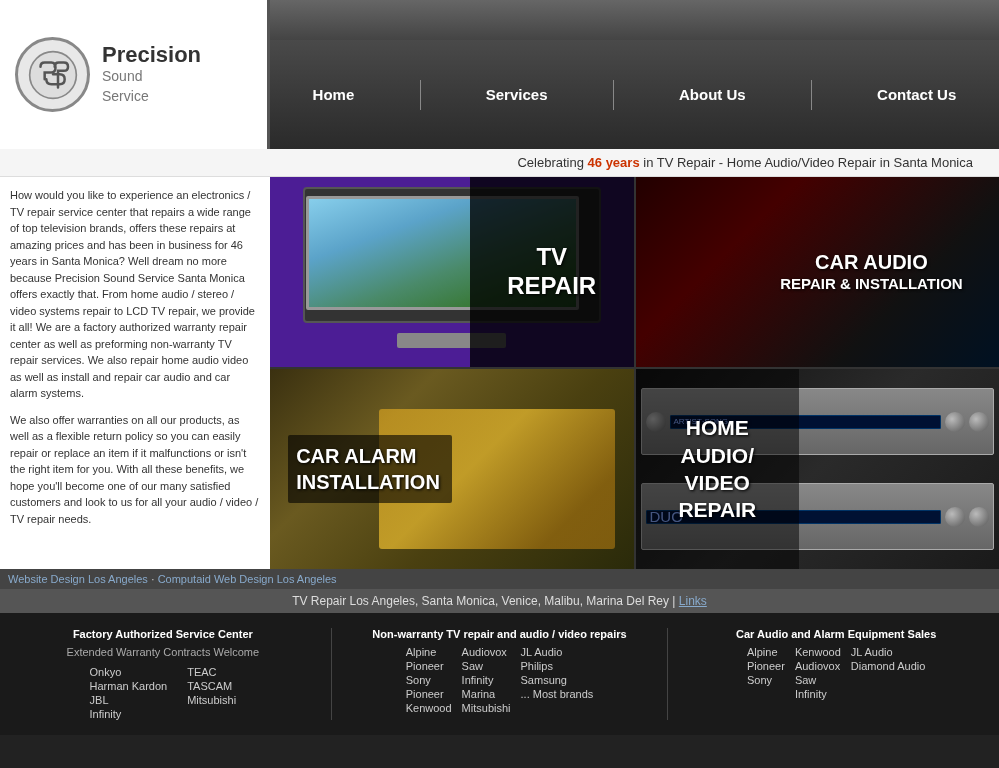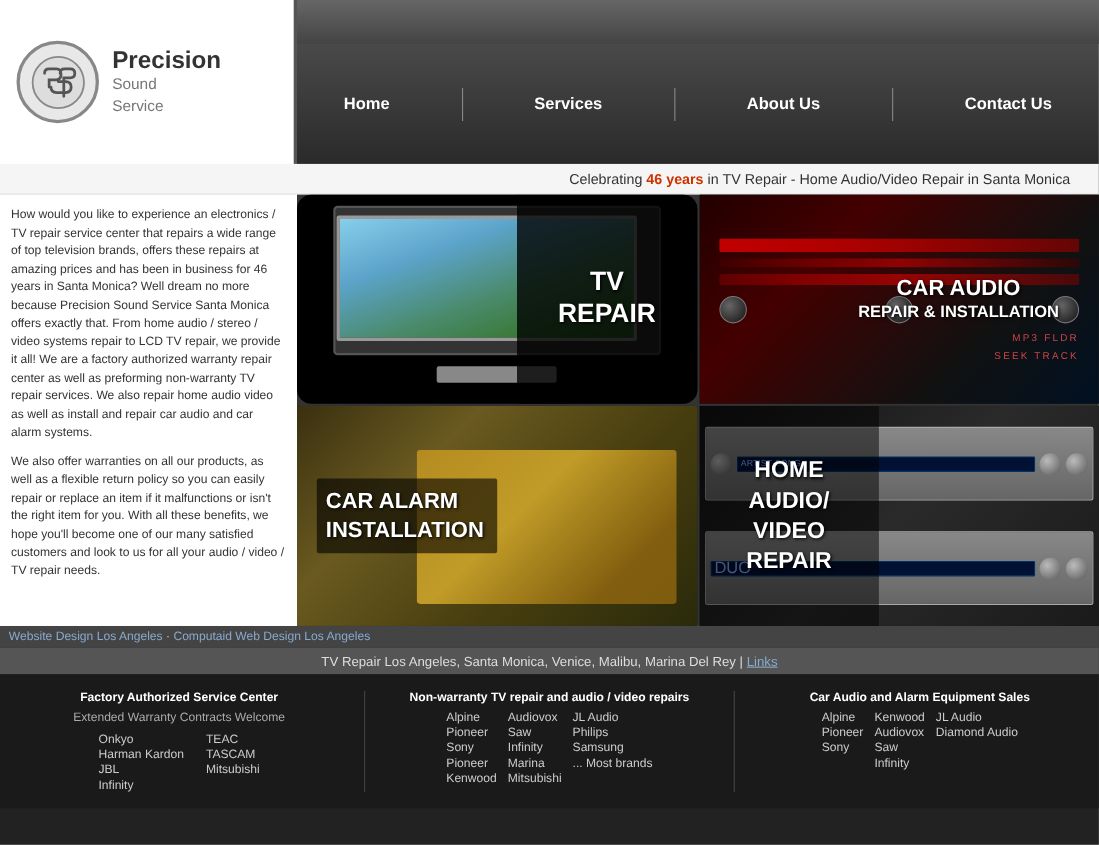--- a/index.html
+++ b/index.html
@@ -29,21 +29,21 @@
 
     
     #sidebar { width: 270px; min-width: 270px; padding: 10px; background: #fff; }
     #sidebar-title { background: linear-gradient(180deg, #888 0%, #555 100%); color: #fff; font-size: 13px; font-weight: bold; padding: 6px 10px; margin-bottom: 10px; }
     #sidebar-content { font-size: 11px; color: #333; line-height: 1.5; }
     #sidebar-content p { margin-bottom: 10px; }
 
     
     #services-grid { flex: 1; display: grid; grid-template-columns: 1fr 1fr; grid-template-rows: auto auto; gap: 2px; background: #333; }
     .service-tile { position: relative; overflow: hidden; min-height: 190px; cursor: pointer; }
-    .tile-tv { background: #000000; border-radius: 13px; }
+    .tile-tv { background: #4c1d95; }
     .tile-car-audio { background: #1a1a1a; }
     .tile-car-alarm { background: #222; padding-left: 40px; }
     .tile-home-audio { background: #1a1a1a; }
 
     
     .tile-tv { display: flex; align-items: stretch; }
 
     
     .tile-car-audio { display: flex; align-items: center; justify-content: center; position: relative; background: #111; }
 
@@ -137,32 +137,20 @@
         <div class="tv-stand"></div>
       </div>
       <div style="position:absolute; right:0; top:0; bottom:0; width:45%; background:rgba(0,0,0,0.78); display:flex; align-items:center; justify-content:center;">
         <div style="color:#fff; font-size:24px; font-weight:bold; text-align:center; line-height:1.2; text-shadow:1px 1px 3px #000;">TV<br>REPAIR</div>
       </div>
     </div>
 
     <div class="service-tile tile-car-audio" style="position:relative;">
       <div style="position:absolute;top:0;left:0;right:0;bottom:0;background:linear-gradient(135deg, #220000 0%, #440000 30%, #111 70%, #001122 100%);"></div>
 
-      <div style="position:absolute;top:15%;left:5%;right:5%;bottom:15%;display:flex;flex-direction:column;gap:6px;justify-content:center;">
-        <div style="height:12px;background:linear-gradient(90deg,#ff0000,#cc0000,#880000);border-radius:1px;opacity:0.7;"></div>
-        <div style="height:8px;background:linear-gradient(90deg,#440000,#cc0000,#440000);border-radius:1px;opacity:0.6;"></div>
-        <div style="height:10px;background:linear-gradient(90deg,#880000,#ff0000,#880000);border-radius:1px;opacity:0.5;"></div>
-        <div style="display:flex;justify-content:space-between;margin-top:4px;">
-          <div style="width:25px;height:25px;border-radius:50%;background:radial-gradient(circle at 35% 35%,#666,#111);border:1px solid #777;"></div>
-          <div style="width:25px;height:25px;border-radius:50%;background:radial-gradient(circle at 35% 35%,#666,#111);border:1px solid #777;"></div>
-          <div style="width:25px;height:25px;border-radius:50%;background:radial-gradient(circle at 35% 35%,#666,#111);border:1px solid #777;"></div>
-        </div>
-        <div style="font-size:9px;color:#cc4444;text-align:right;margin-top:2px;letter-spacing:2px;">MP3 FLDR</div>
-        <div style="font-size:9px;color:#cc4444;text-align:right;letter-spacing:2px;">SEEK TRACK</div>
-      </div>
       <div style="position:absolute;top:0;left:0;right:0;bottom:0;display:flex;align-items:center;justify-content:flex-end;padding-right:10%;">
         <div style="text-align:center;">
           <div style="color:#fff;font-size:20px;font-weight:bold;text-shadow:1px 1px 3px #000;line-height:1.2;">CAR AUDIO</div>
           <div style="color:#fff;font-size:15px;font-weight:bold;text-shadow:1px 1px 3px #000;line-height:1.3;">REPAIR &amp; INSTALLATION</div>
         </div>
       </div>
     </div>
 
     <div class="service-tile tile-car-alarm" style="position:relative; min-height:200px;">
       <div style="position:absolute;top:0;left:0;right:0;bottom:0;background:linear-gradient(135deg, #3a3010 0%, #6a5a20 30%, #4a4010 60%, #2a2a0a 100%);"></div>

